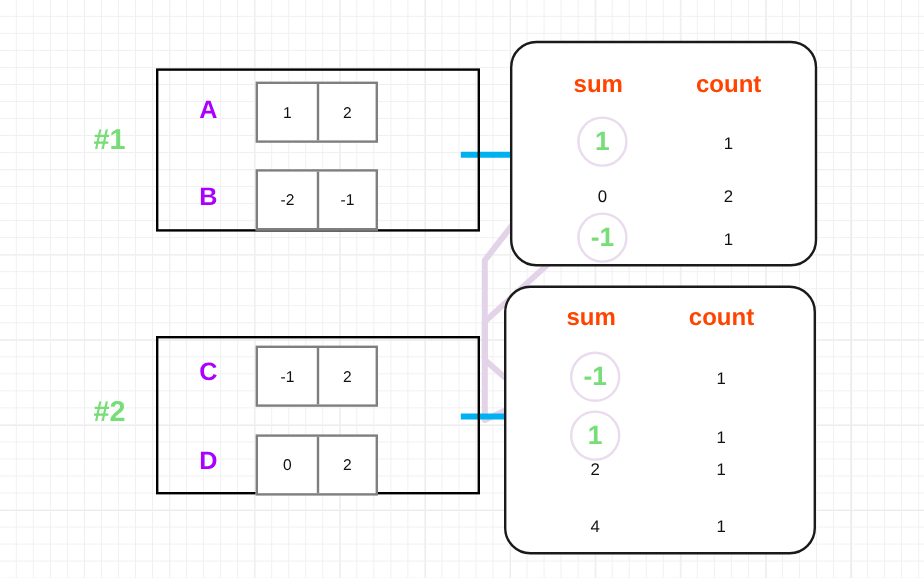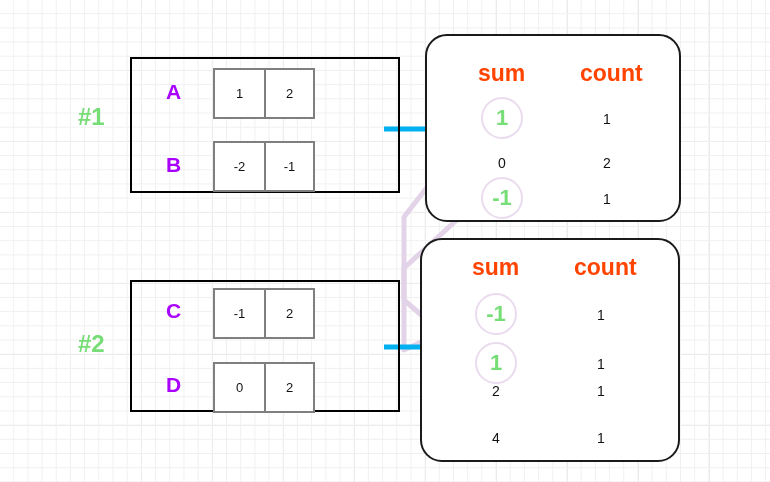--- a/index.html
+++ b/index.html
@@ -61,21 +61,21 @@
   .rbox{
     position:absolute;
     border:2px solid #1a1a1a;
     border-radius:22px;
     background:#ffffff;
     box-sizing:border-box;
   }
   .hdr{
     position:absolute;
     color:#ff4400;
-    font-size:23px;
+    font-size:20px;
     font-weight:bold;
   }
   .val{
     position:absolute;
     font-size:14px;
     color:#111111;
     text-align:center;
     width:48px;
   }
   .circled{

